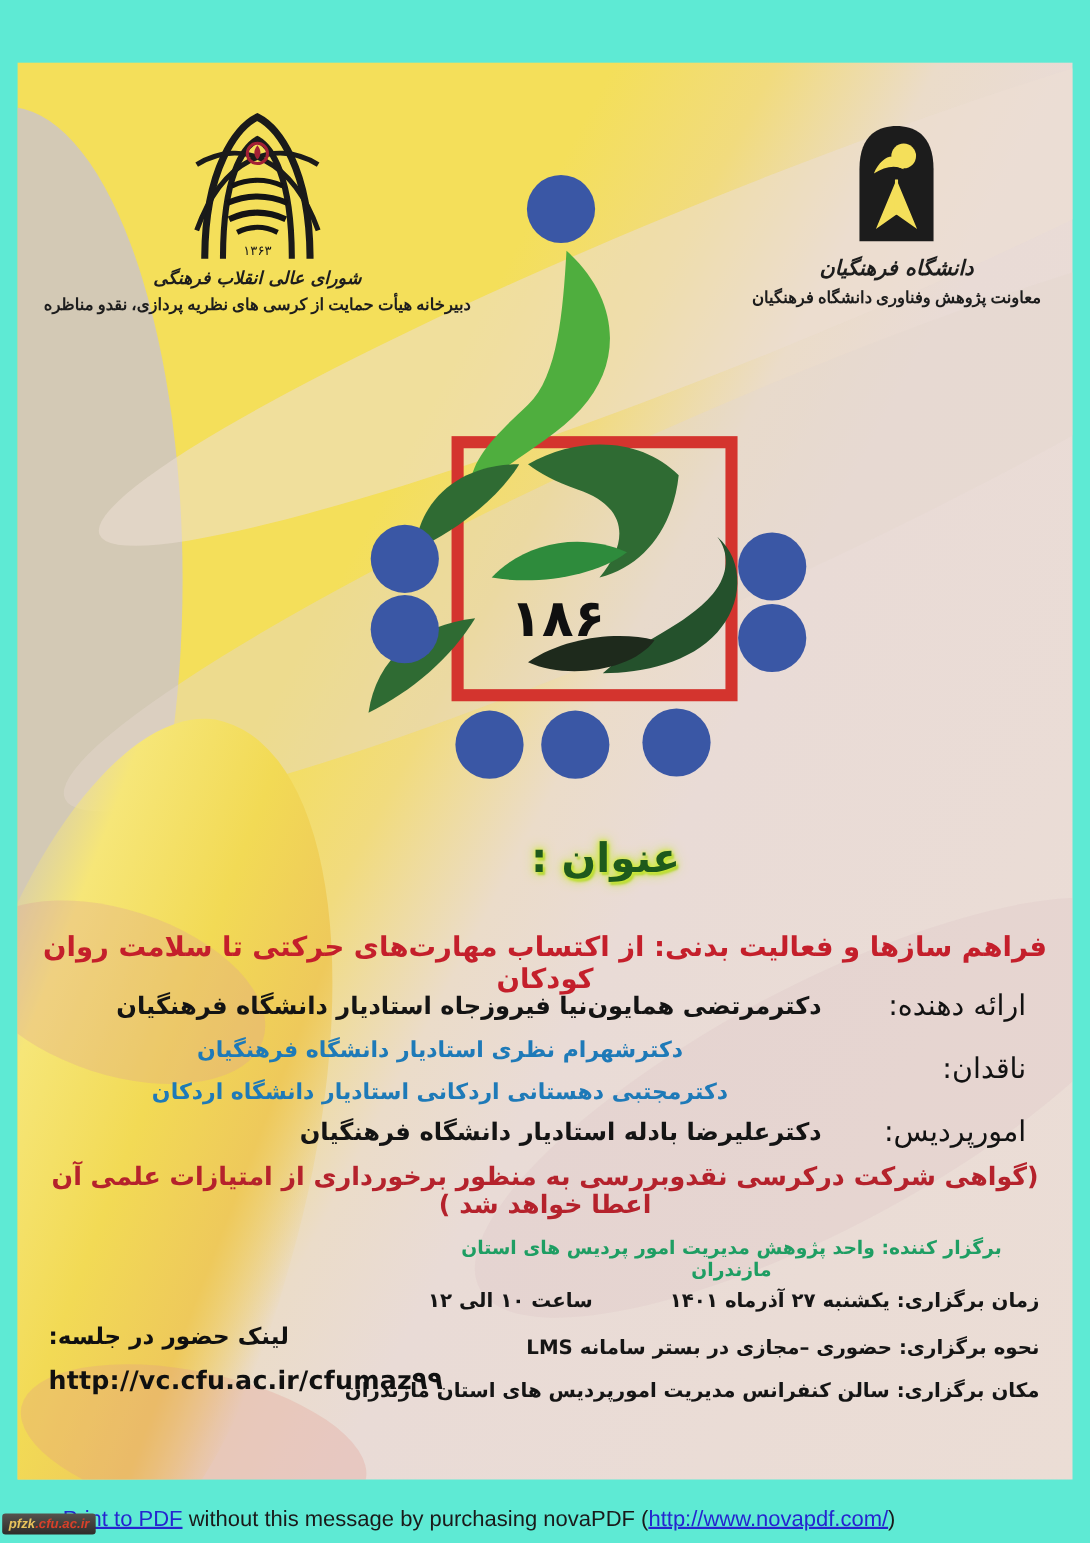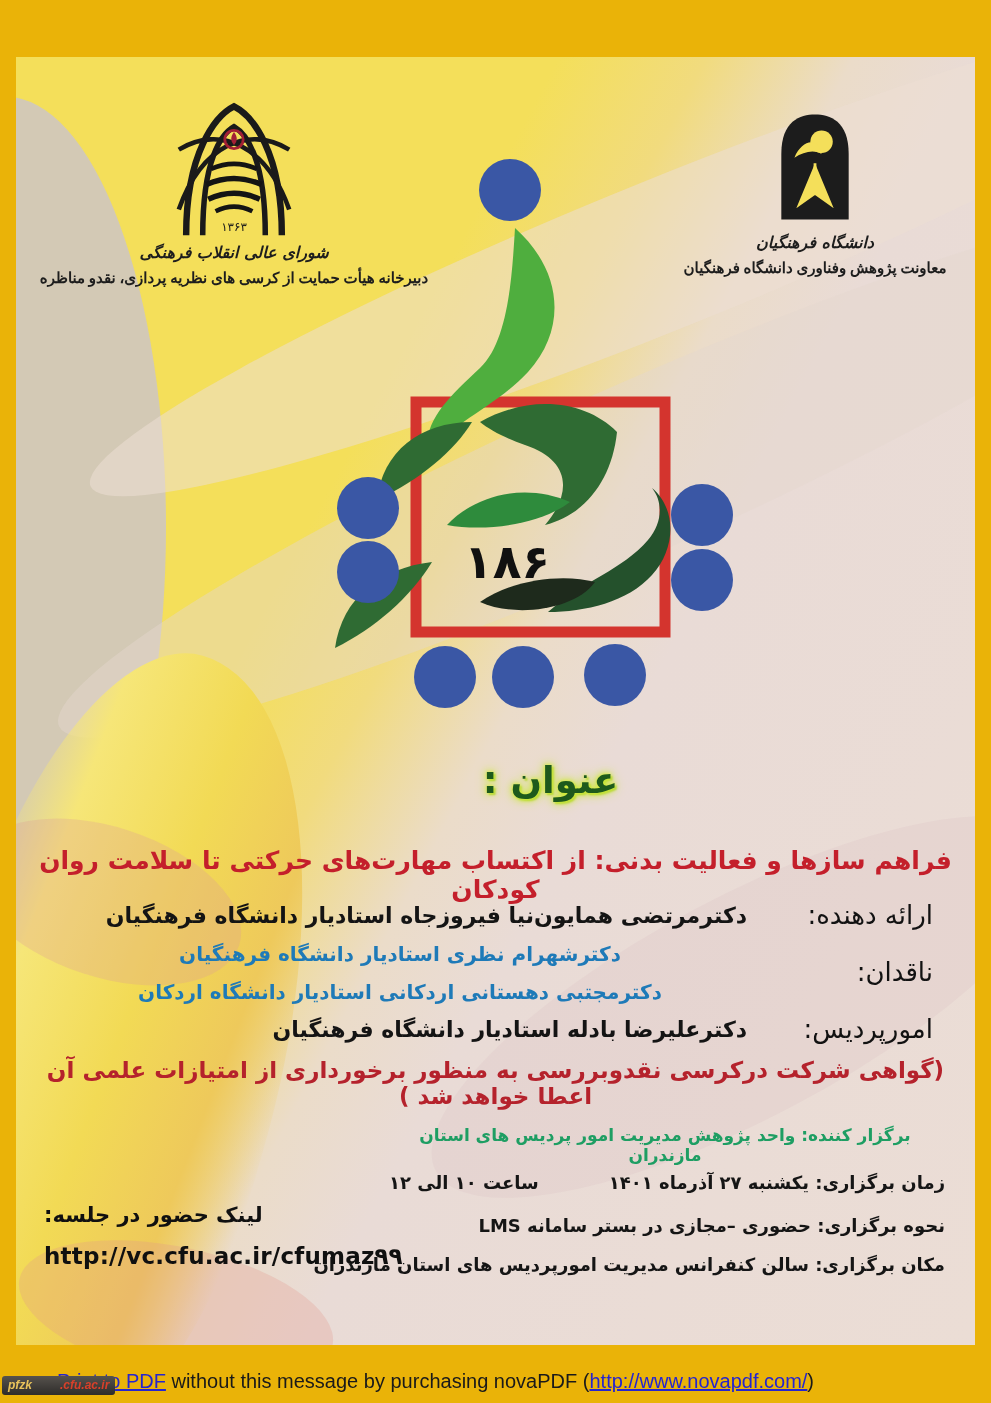--- a/index.html
+++ b/index.html
@@ -1,17 +1,17 @@
 <!DOCTYPE html>
 <html lang="fa"><head>
 <meta charset="utf-8">
 <style>
   html,body{margin:0;padding:0;}
   body{width:991px;height:1403px;background:#ffffff;font-family:"DejaVu Sans",sans-serif;overflow:hidden;}
-  .page{position:relative;width:991px;height:1403px;background:#eab308;overflow:hidden;}
+  .page{position:relative;width:991px;height:1403px;background:#5eead4;overflow:hidden;}
 
   
   .poster{
     position:absolute;left:16px;top:57px;width:959px;height:1288px;overflow:hidden;
     background:linear-gradient(118deg,#F4DF5A 33%,#F1DB7E 42%,#EBDCC9 51%,#E9DBD6 59%,#EBDDD5 100%);
   }
   .bg{position:absolute;pointer-events:none;}
   .bg-gray-left{left:-170px;top:40px;width:320px;height:860px;background:#CDC5C6;border-radius:50%;opacity:.85;}
   .bg-cream1{right:-320px;top:120px;width:1250px;height:150px;background:rgba(236,223,212,.55);border-radius:50%;transform:rotate(-22deg);}
   .bg-cream2{right:-280px;top:330px;width:1250px;height:170px;background:rgba(229,215,206,.45);border-radius:50%;transform:rotate(-24deg);}
@@ -19,21 +19,21 @@
     background:linear-gradient(95deg,rgba(246,230,120,0) 2%,#F6E678 20%,#F2DA55 50%,#EEC95B 76%,rgba(238,201,91,0) 94%);}
   .bg-pink1{left:-50px;top:770px;width:280px;height:150px;background:rgba(222,158,148,.30);border-radius:50%;transform:rotate(18deg);}
   .bg-pink2{left:0px;top:1190px;width:320px;height:130px;background:rgba(226,150,140,.28);border-radius:50%;transform:rotate(12deg);}
   .bg-pink3{right:-120px;top:840px;width:700px;height:220px;background:rgba(219,193,196,.25);border-radius:50%;transform:rotate(-28deg);}
 
   
   .org-left{position:absolute;left:8px;top:42px;width:420px;text-align:center;}
   .org-right{position:absolute;right:10px;top:52px;width:300px;text-align:center;}
   .calligraphy{font-style:italic;font-weight:bold;color:#1d1d1d;}
   .org-left .calligraphy{font-size:16px;margin-top:2px;}
-  .org-right .calligraphy{font-size:16px;margin-top:4px;}
+  .org-right .calligraphy{font-size:19px;margin-top:4px;}
   .org-caption{font-weight:bold;font-size:15px;color:#1d1d1d;margin-top:6px;line-height:1.45;font-family:Liberation Serif, serif;}
 
   
   .emblem{position:absolute;left:304px;top:93px;width:420px;height:560px;}
 
   
   .rtl{direction:rtl;}
   .title-label{position:absolute;left:0;right:0;top:702px;text-align:center;transform:translateX(55px);
     font-size:37px;font-weight:bold;color:#1E5A1C;
     text-shadow:0 0 3px #D8EF3E,0 0 7px #CDE83C,0 0 12px #C9E93A,2px 2px 2px #AACF32;}
@@ -62,21 +62,21 @@
   .link-url{font-size:23px;font-weight:bold;color:#101010;direction:ltr;margin-top:16px;letter-spacing:.2px;}
 
   
   .watermark{position:absolute;left:57px;top:1370px;font-family:"Liberation Sans",sans-serif;
     font-size:20px;color:#1a1a1a;white-space:nowrap;}
   .watermark a{color:#2525CF;text-decoration:underline;cursor:pointer;}
   .badge{position:absolute;left:2px;top:1376px;padding:2px 6px 3px 6px;border-radius:3px;
     background:linear-gradient(#56524D,#2E2C2A);font-family:"Liberation Sans",sans-serif;
     font-size:12px;font-weight:bold;font-style:italic;white-space:nowrap;}
   .badge .b1{color:#E9C35B;}
-  .badge .b2{color:#D8402A;margin-left:28px;}
+  .badge .b2{color:#D8402A;}
 </style>
 </head>
 <body>
 
 <div class="page">
 
   <div class="poster">
 
     <div class="bg bg-gray-left"></div>
     <div class="bg bg-cream1"></div>

